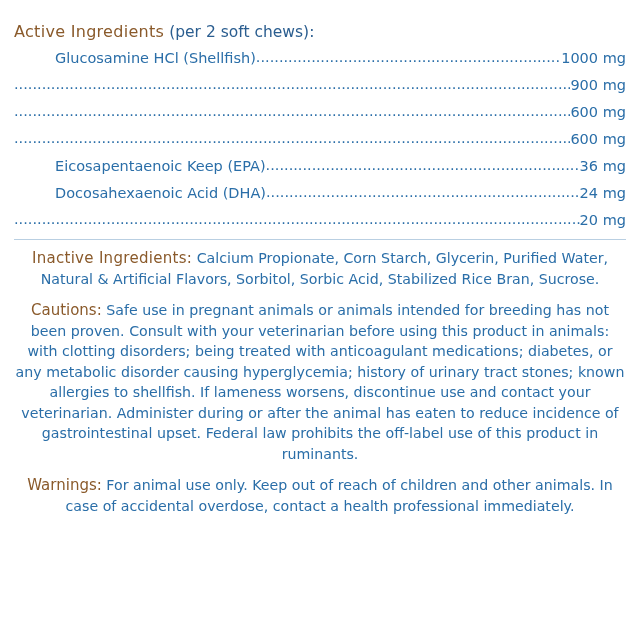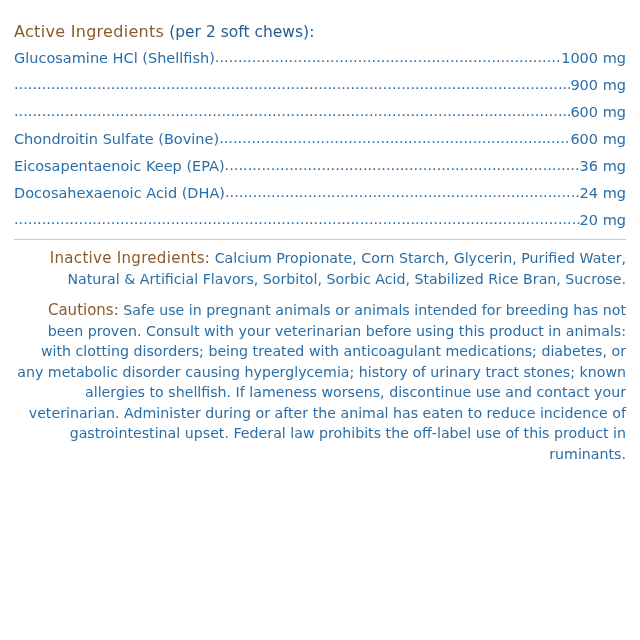--- a/index.html
+++ b/index.html
@@ -43,20 +43,21 @@
     display: flex;
     align-items: baseline;
     font-size: 14.5px;
     line-height: 21px;
     margin: 0 2px 6px 2px;
     color: #2a6ea8;
     white-space: nowrap;
   }
   .ing-name {
     flex: 0 0 auto;
+    margin-left: 41px;
   }
   .ing-dots {
     flex: 1 1 auto;
     overflow: hidden;
     margin: 0 0px;
     color: #2a6ea8;
     letter-spacing: 0px;
     font-size: 14.5px;
     position: relative;
     top: -1px;
@@ -67,21 +68,21 @@
   .divider {
     height: 1px;
     background: #b9cfe2;
     margin: 4px 2px 8px 2px;
   }
   .para {
     font-size: 14.2px;
     line-height: 20.5px;
     margin: 0 2px 11px 2px;
     color: #2a6ea8;
-    text-align: right;
+    text-align: center;
   }
   .para .heading {
     color: #8a5a2b;
     font-size: 15px;
   }
   .para.warnings, .para.storage {
     margin-bottom: 10px;
   }
   .spaced {
     letter-spacing: 0.3px;
@@ -104,21 +105,20 @@
     </li>
     <li class="ing-row">
       <span class="ing-dots">..........................................................................................................................................................</span>
       <span class="ing-amt">900 mg</span>
     </li>
     <li class="ing-row">
       <span class="ing-dots">..........................................................................................................................................................</span>
       <span class="ing-amt">600 mg</span>
     </li>
     <li class="ing-row">
-      <span class="ing-name">Chondroitin Sulfate (Bovine)</span>
       <span class="ing-dots">..........................................................................................................................................................</span>
       <span class="ing-amt">600 mg</span>
     </li>
     <li class="ing-row">
       <span class="ing-name">Eicosapentaenoic Keep (EPA)</span>
       <span class="ing-dots">..........................................................................................................................................................</span>
       <span class="ing-amt">36 mg</span>
     </li>
     <li class="ing-row">
       <span class="ing-name">Docosahexaenoic Acid (DHA)</span>
@@ -134,15 +134,18 @@
   <div class="divider"></div>
 
   <p class="para">
     <span class="heading spaced">Inactive Ingredients:</span><span> Calcium Propionate, Corn Starch, Glycerin, Purified Water, Natural &amp; Artificial Flavors, Sorbitol, Sorbic Acid, Stabilized Rice Bran, Sucrose.</span>
   </p>
 
   <p class="para">
     <span class="heading">Cautions:</span><span> Safe use in pregnant animals or animals intended for breeding has not been proven. Consult with your veterinarian before using this product in animals: with clotting disorders; being treated with anticoagulant medications; diabetes, or any metabolic disorder causing hyperglycemia; history of urinary tract stones; known allergies to shellfish. If lameness worsens, discontinue use and contact your veterinarian. Administer during or after the animal has eaten to reduce incidence of gastrointestinal upset. Federal law prohibits the off-label use of this product in ruminants.</span>
   </p>
 
+  <p class="para warnings">
+    <span class="heading">Warnings:</span><span> For animal use only. Keep out of reach of children and  other animals. In case of accidental overdose, contact a health professional immediately.</span>
+  </p>
 
 
 </div>
 
 </body></html>

